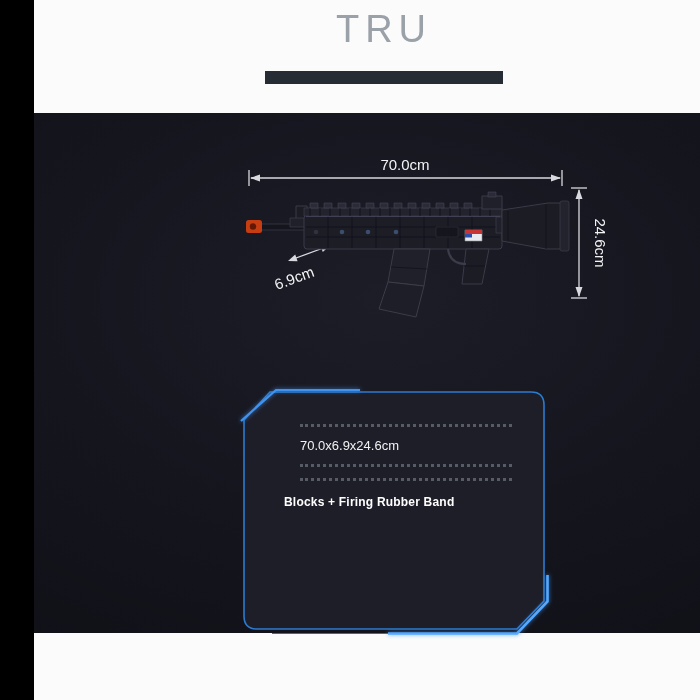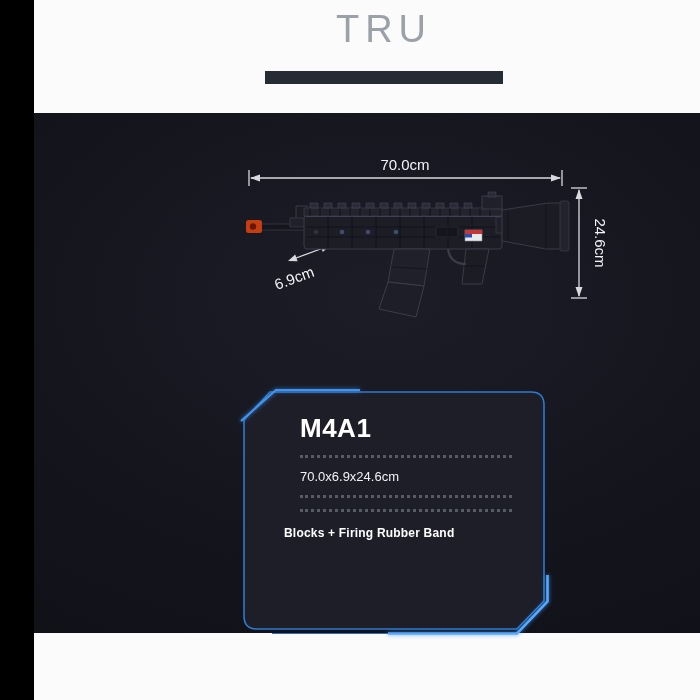--- a/index.html
+++ b/index.html
@@ -141,21 +141,20 @@
           <filter id="glow" x="-40%" y="-40%" width="180%" height="180%">
             <feDropShadow dx="0" dy="0" stdDeviation="2.2" flood-color="#3f93ef" flood-opacity="0.85"></feDropShadow>
           </filter>
         </defs>
         <path d="M 32 3 H 293 Q 306 3 306 16 V 212 L 279 240 H 19 Q 6 240 6 227 V 31 Z" fill="#1e1e29" stroke="#2b7bd0" stroke-width="1.6"></path>
         <path d="M 122 1 H 38 L 3 32" fill="none" stroke="#3f93ef" stroke-width="2.2" filter="url(#glow)"></path>
         <path d="M 34 244.5 H 150" fill="none" stroke="#2b6db8" stroke-width="1.2"></path>
         <path d="M 150 244.5 H 279 L 309.5 212.5 V 186" fill="none" stroke="#55a8ff" stroke-width="2.6" filter="url(#glow)"></path>
       </svg>
       <div class="panel-content">
-        <div class="spec-model">M4A1</div>
         <div class="divider"></div>
         <div class="spec-size">70.0x6.9x24.6cm</div>
         <div class="divider"></div>
         <div class="divider"></div>
         <div class="spec-contents">Blocks + Firing Rubber Band</div>
       </div>
     </div>
 
   </div>
 </div>

